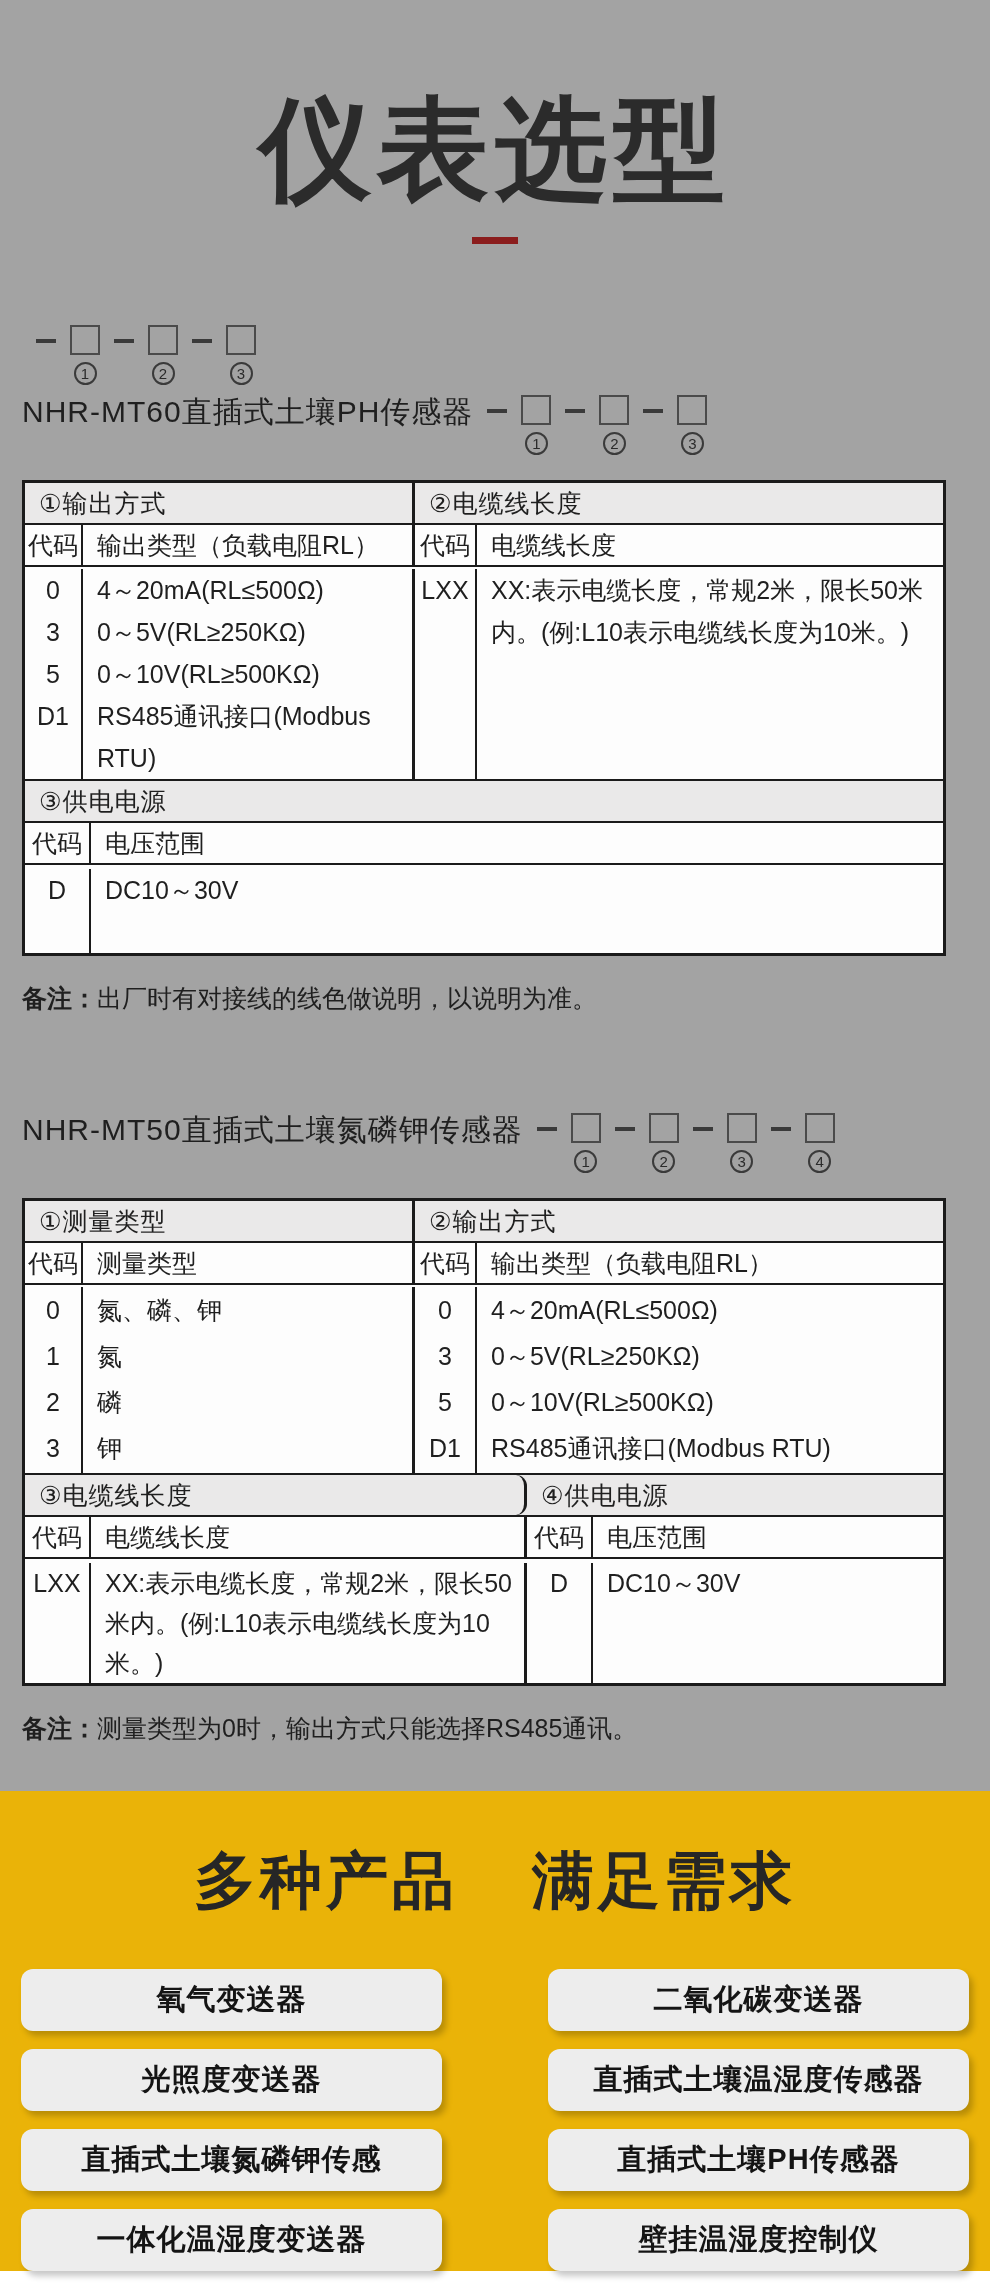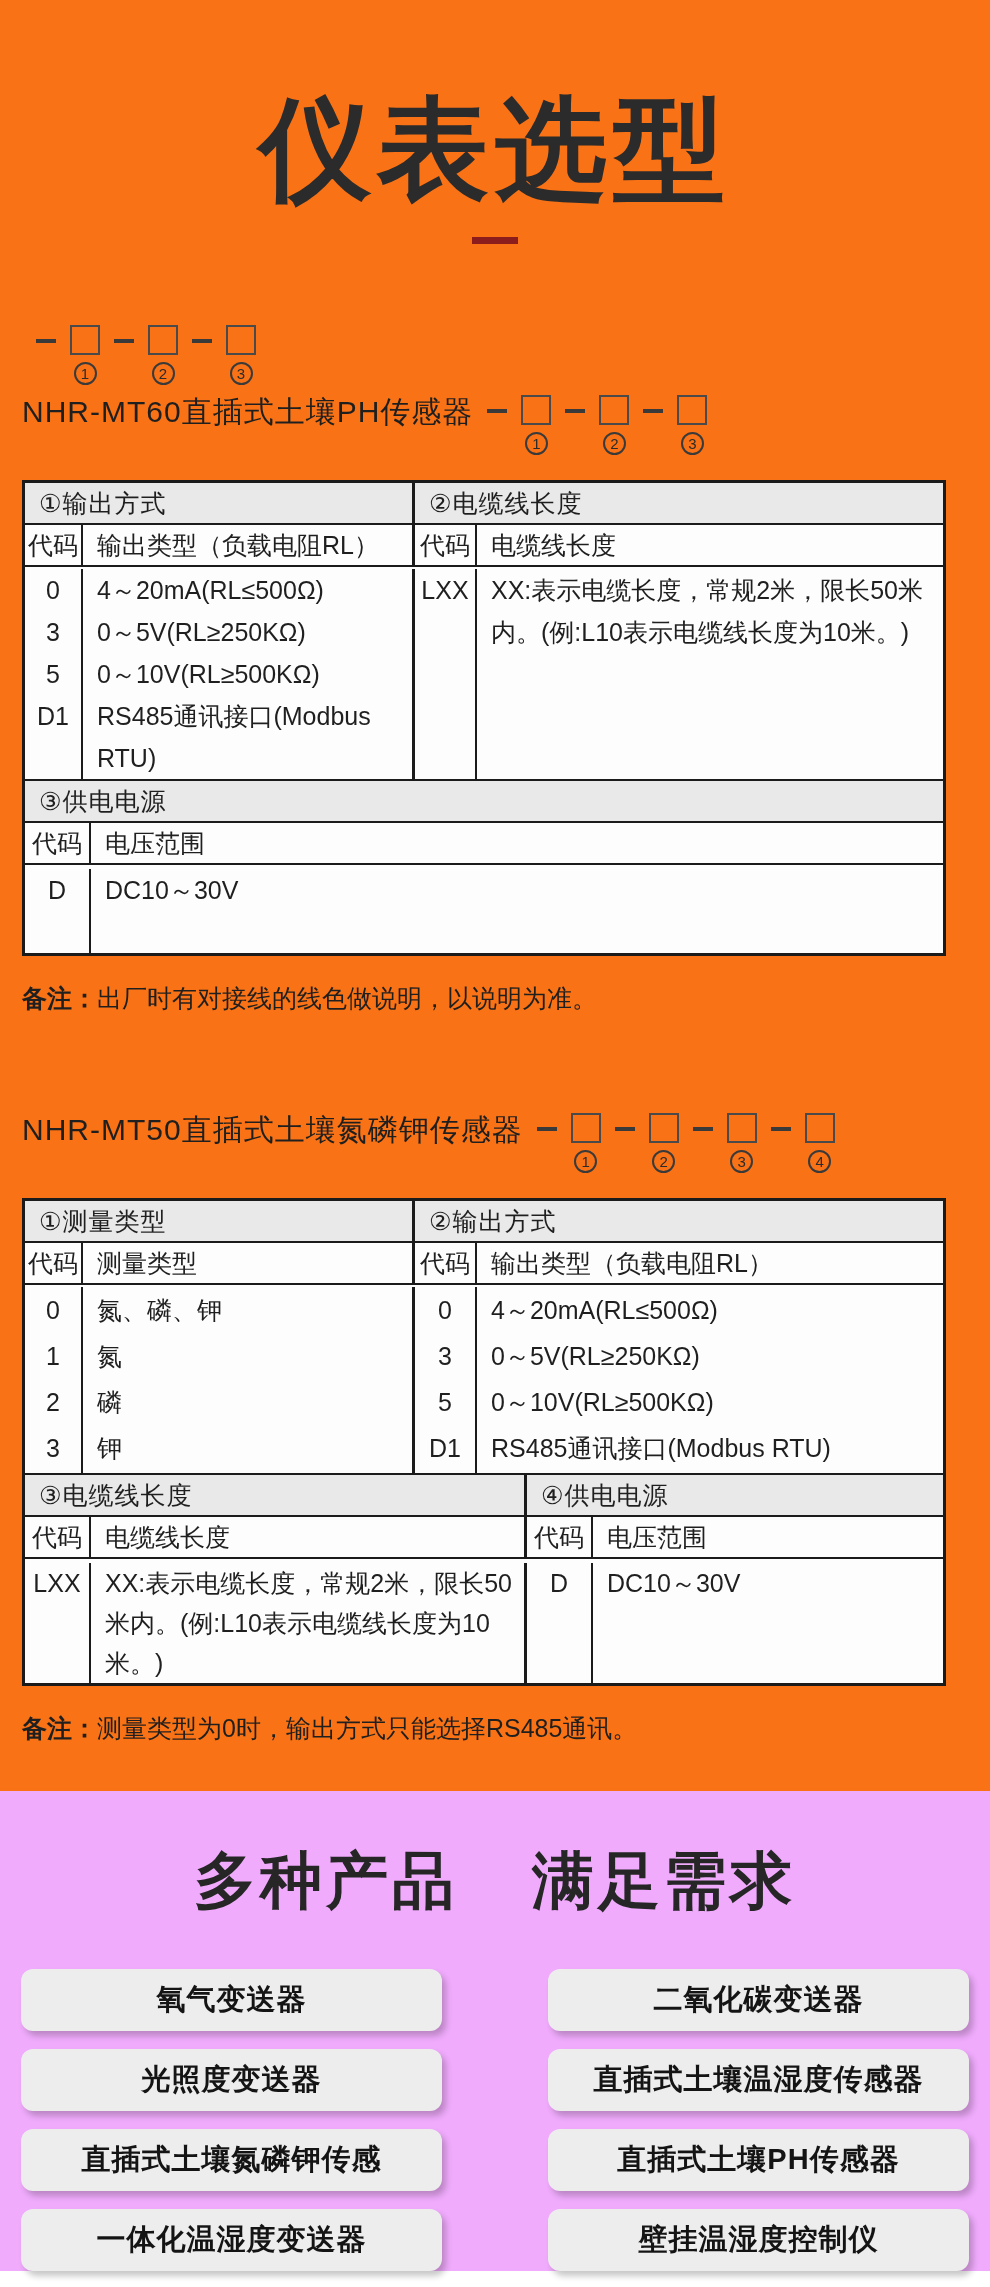--- a/index.html
+++ b/index.html
@@ -1,21 +1,21 @@
 <!DOCTYPE html>
 <html><head>
 <meta charset="utf-8">
 <style>
   html,body{margin:0;padding:0;}
   body{
     width:990px;height:2287px;overflow:hidden;background:#ffffff;
     font-family:"Liberation Sans","DejaVu Sans",sans-serif;
     color:#1f1f1f;-webkit-font-smoothing:antialiased;
   }
-  .top-section{background:#f97316;padding:75px 0 47px 0;}
+  .top-section{background:#a3a3a3;padding:75px 0 47px 0;}
   .content{width:924px;margin-left:22px;}
 
   
   .page-title{
     text-align:center;font-size:112px;line-height:150px;font-weight:bold;
     color:#2b2b2b;letter-spacing:6px;margin:0;
   }
   .title-underline{width:46px;height:7px;background:#8b1d1d;margin:12px auto 0 auto;}
 
   
@@ -43,39 +43,39 @@
   .codecol{text-align:center;}
   .desccol{padding-left:14px;}
   .bR2{border-right:2px solid #1b1b1b;text-align:center;}
   .bR3{border-right:3px solid #1b1b1b;}
   
   .w-code-l{width:58px;}  .w-desc-l{width:332px;}
   .w-code-r{width:62px;}  .w-desc-r{flex:1;}
   .w-sec-l{width:390px;}  .w-sec-r{flex:1;}
   
   .w-code-p{width:66px;}  .w-desc-p{flex:1;}
-  .w-sec-c{width:502px;}  .w-desc-c{width:436px;}
+  .w-sec-c{width:502px;border-radius:11px;}  .w-desc-c{width:436px;}
   .data1 .line{line-height:42px;}
   .data1{min-height:170px;padding-top:2px;}
   .data2 .line{line-height:46px;}
   .data2{min-height:186px;padding-top:2px;}
   .datap{min-height:84px;padding-top:4px;}
   .datap .line{line-height:42px;}
   .datac{min-height:92px;padding-top:4px;}
   .datac .line{line-height:40px;}
   .wraptext{padding-right:10px;}
 
   
   .note{margin-top:26px;font-size:25px;line-height:32px;}
   .note-label{font-weight:bold;}
   .note2-gap{}
   .mt50-gap{margin-top:96px;}
 
   
-  .bottom-section{background:#f0abfc;padding-top:56px;text-align:center;}
+  .bottom-section{background:#eab308;padding-top:56px;text-align:center;}
   .products-heading{display:flex;justify-content:center;gap:74px;
     font-size:62px;line-height:68px;font-weight:bold;color:#262626;letter-spacing:4px;}
   .btn-grid{display:flex;justify-content:center;gap:106px;margin-top:54px;}
   .btn-col{display:flex;flex-direction:column;gap:18px;}
   .product-btn{
     width:421px;height:62px;background:#ededed;border-radius:12px;
     box-shadow:4px 5px 6px rgba(0,0,0,0.22);
     display:flex;align-items:center;justify-content:center;
     font-size:29px;font-weight:600;color:#141414;letter-spacing:1px;cursor:pointer;
   }

